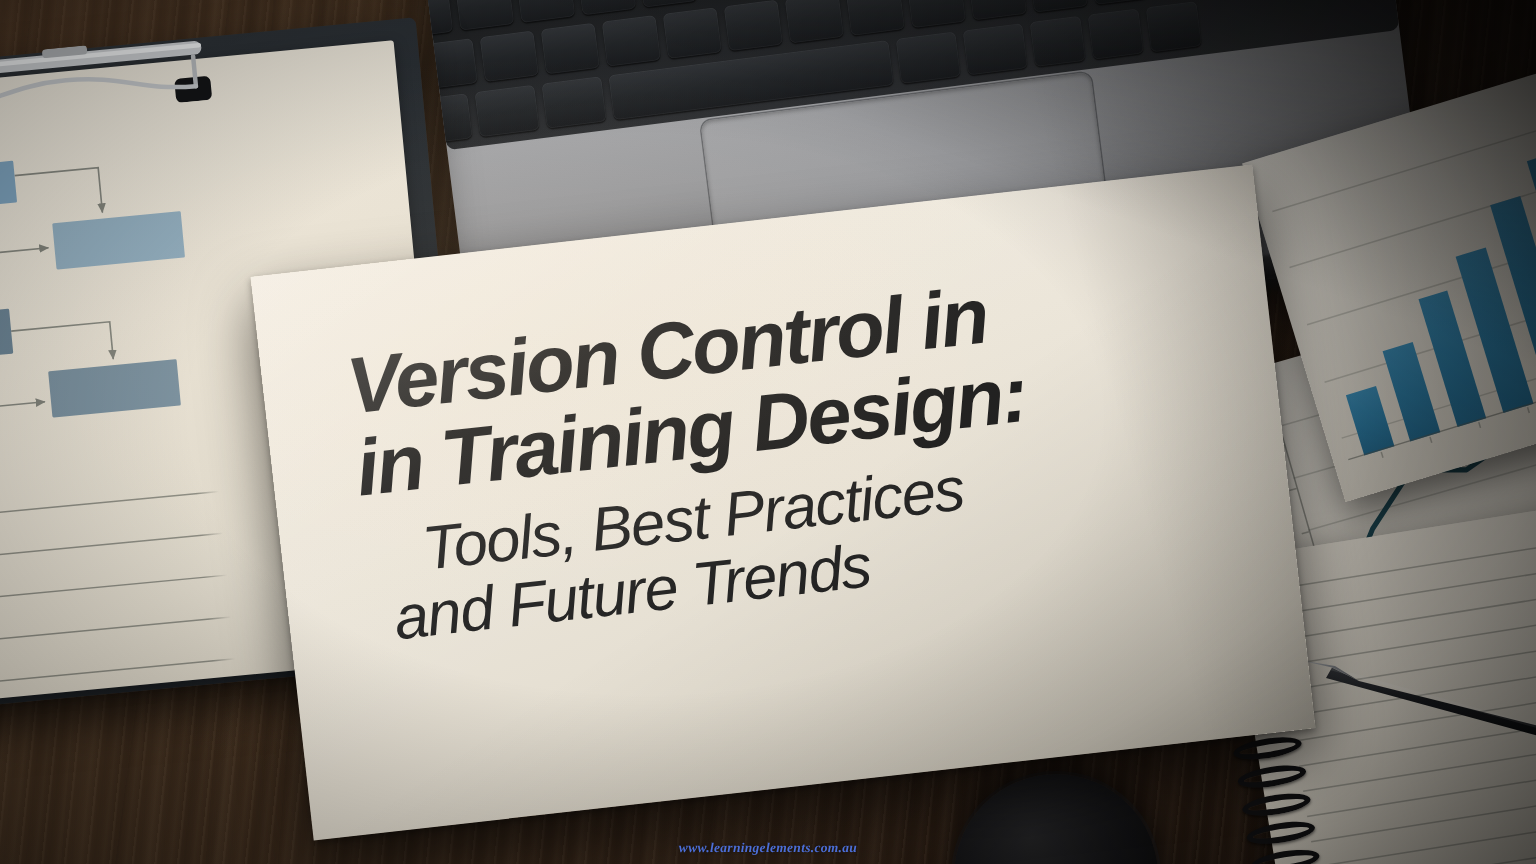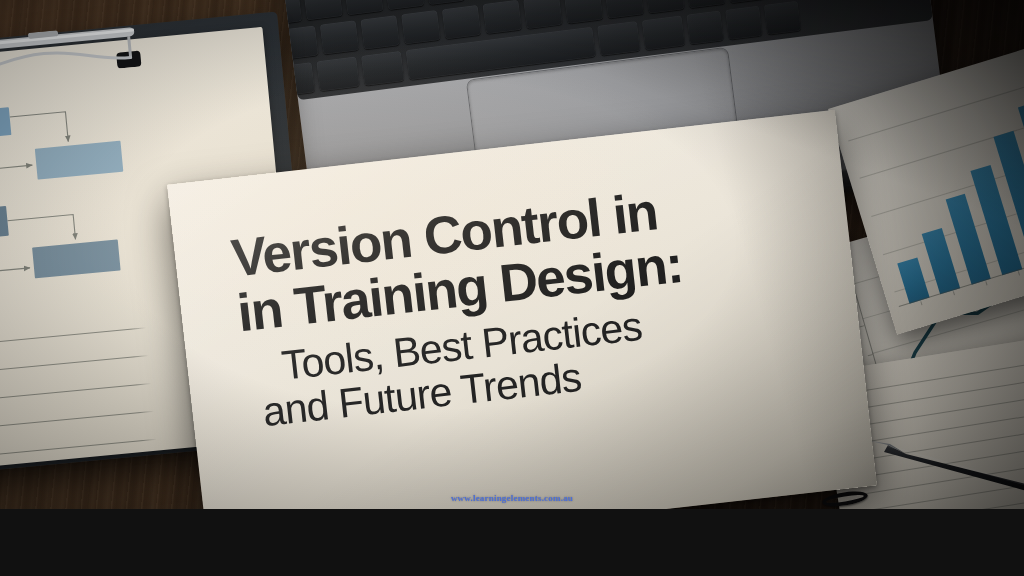--- a/index.html
+++ b/index.html
@@ -5,25 +5,26 @@
 <style>
   * { margin:0; padding:0; box-sizing:border-box; }
   html,body { background:#111; }
   body {
     font-family:"Liberation Sans", sans-serif;
     display:flex; align-items:center; justify-content:center;
   }
 
   .scene {
     position:relative;
-    width:1024px; height:509px;
+    width:1024px; height:576px;
     overflow:hidden;
     background:
       radial-gradient(ellipse 70% 60% at 45% 55%, rgba(120,88,58,0.30) 0%, rgba(0,0,0,0) 70%),
       linear-gradient(118deg, #4a3422 0%, #43301f 22%, #39281a 48%, #2b1d13 72%, #1d130c 100%);
+    font-style: italic;
   }
 
   
   .grain {
     position:absolute; inset:-10%;
     background:
       repeating-linear-gradient(96deg,
         rgba(255,226,190,0.055) 0px,
         rgba(255,226,190,0.055) 1px,
         rgba(0,0,0,0.00) 2px,

